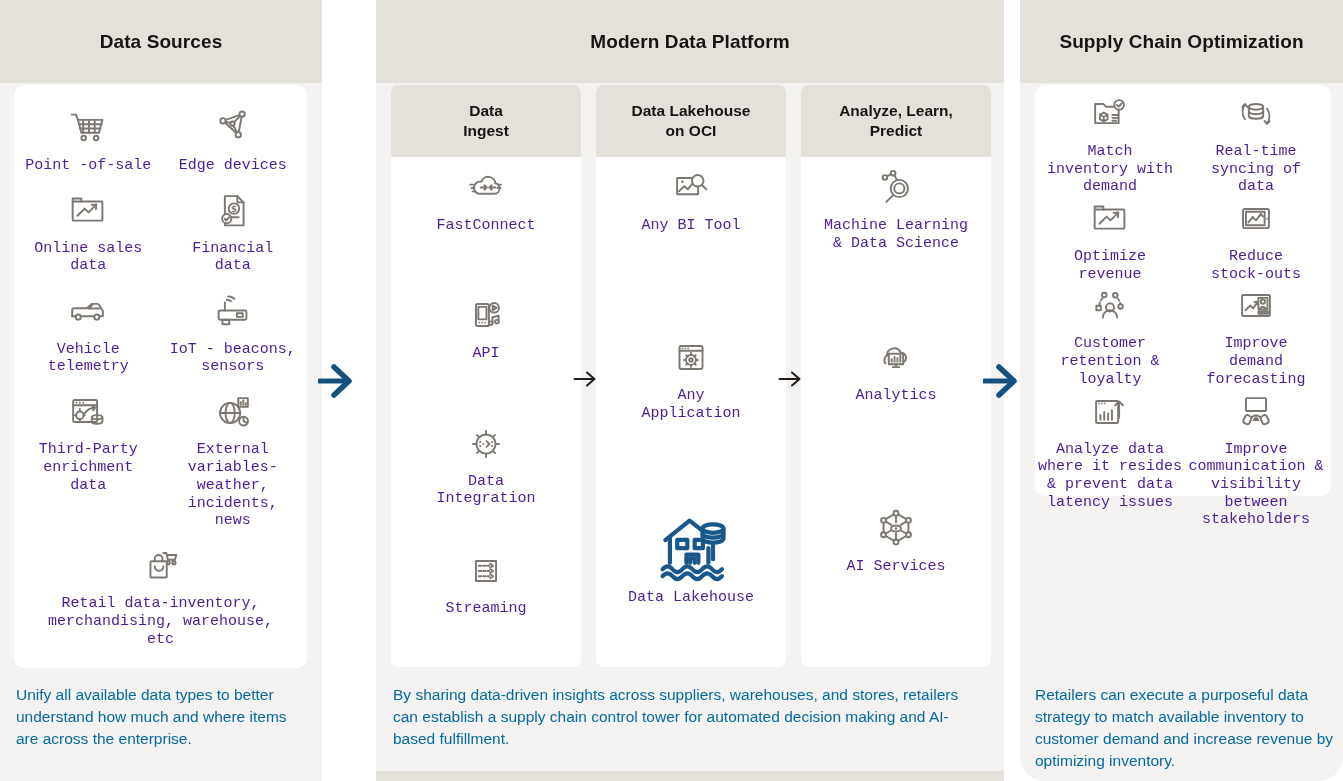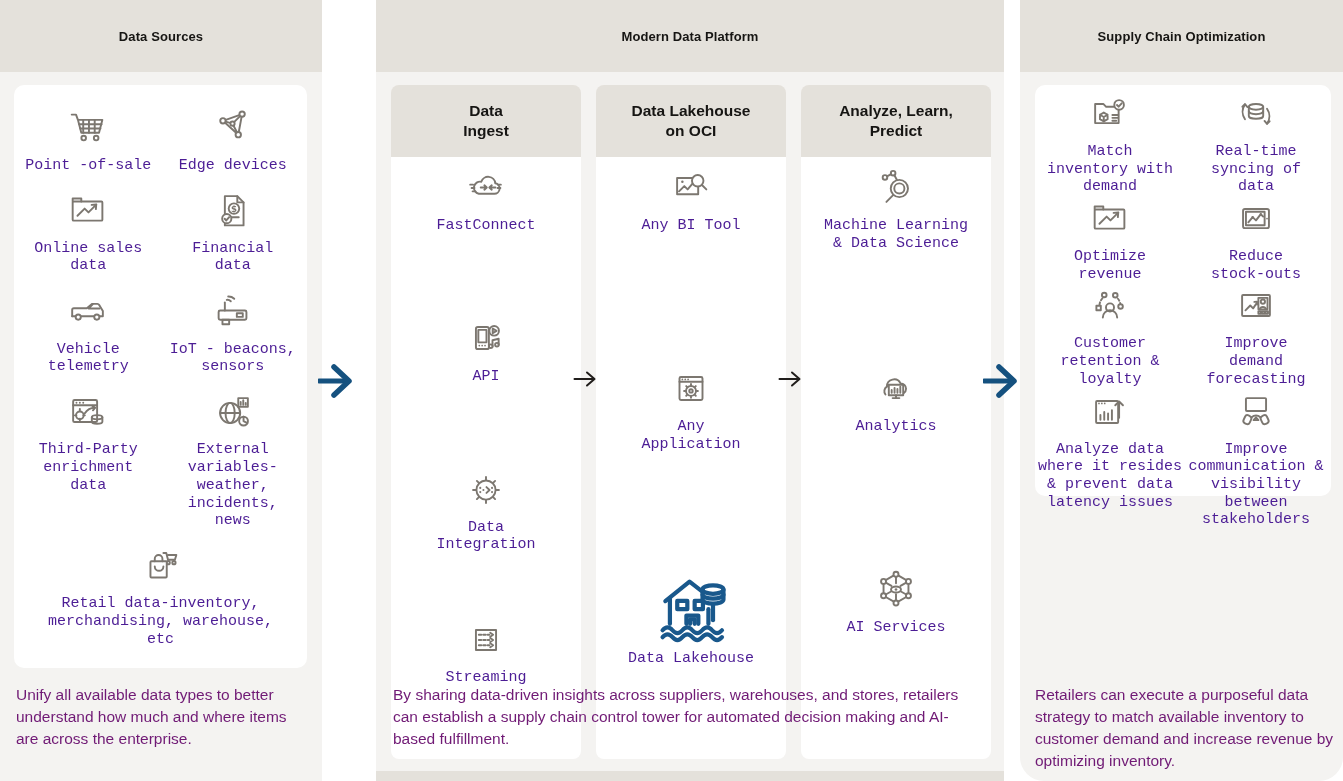--- a/index.html
+++ b/index.html
@@ -7,45 +7,45 @@
     width:1343px;height:781px;position:relative;overflow:hidden;
     background:#ffffff;
     font-family:"Liberation Sans","DejaVu Sans",sans-serif;
     color:#1d1b19;
   }
   .section{position:absolute;top:0;bottom:0;background:#f4f3f1;}
   #sec-left{left:0;width:322px;}
   #sec-mid{left:376px;width:628px;}
   #sec-right{left:1020px;width:323px;border-radius:24px;}
   .sec-header{
-    height:72px;background:#e4e1db;display:flex;align-items:center;justify-content:center;
-    font-weight:bold;font-size:13px;color:#161513;letter-spacing:.1px;
+    height:83px;background:#e4e1db;display:flex;align-items:center;justify-content:center;
+    font-weight:bold;font-size:19px;color:#161513;letter-spacing:.1px;
   }
   .card{position:absolute;background:#ffffff;border-radius:10px;}
   #card-left{left:14px;width:293px;top:85px;height:583px;}
   #card-right{left:15px;width:296px;top:85px;height:411px;}
   .grid{height:100%;display:flex;flex-direction:column;justify-content:space-evenly;padding:6px 2px;box-sizing:border-box;}
   .row{display:flex;}
   .cell{flex:1;display:flex;flex-direction:column;align-items:center;text-align:center;gap:6px;}
   .lbl{font-size:15px;line-height:1.18;color:#4c1d95;white-space:pre-line;font-family:Liberation Mono, monospace;}
   .wide-lbl{max-width:240px;white-space:normal;}
   
   .subcol{position:absolute;top:85px;width:190px;}
   #subcol-0{left:15px;} #subcol-1{left:220px;} #subcol-2{left:425px;}
   .subcol-header{
     height:72px;background:#e4e1db;border-radius:8px 8px 0 0;
     display:flex;align-items:center;justify-content:center;text-align:center;
     font-weight:bold;font-size:15.5px;line-height:1.3;color:#161513;white-space:pre-line;
   }
   .subcol-body{
-    height:602px;background:#ffffff;border-radius:0 0 8px 8px;
+    height:510px;background:#ffffff;border-radius:0 0 8px 8px;
     display:flex;flex-direction:column;justify-content:space-evenly;
     padding:8px 6px;box-sizing:border-box;gap:17px;
   }
-  .footer{position:absolute;font-size:15.5px;line-height:1.42;color:#701a75;}
+  .footer{position:absolute;font-size:15.5px;line-height:1.42;color:#0369a1;}
   #footer-left{left:16px;top:684px;width:292px;}
   #footer-mid{left:17px;top:684px;width:594px;}
   #footer-right{left:15px;top:684px;width:302px;}
   #mid-bottom-bar{position:absolute;left:0;right:0;bottom:0;height:10px;background:#e4e1db;}
   .big-arrow{position:absolute;top:362px;}
   #big-arrow-1{left:318px;} #big-arrow-2{left:983px;}
   .small-arrow{position:absolute;top:368px;}
   #small-arrow-1{left:197px;} #small-arrow-2{left:402px;}
   
   .ico{display:flex;align-items:center;justify-content:center;}

